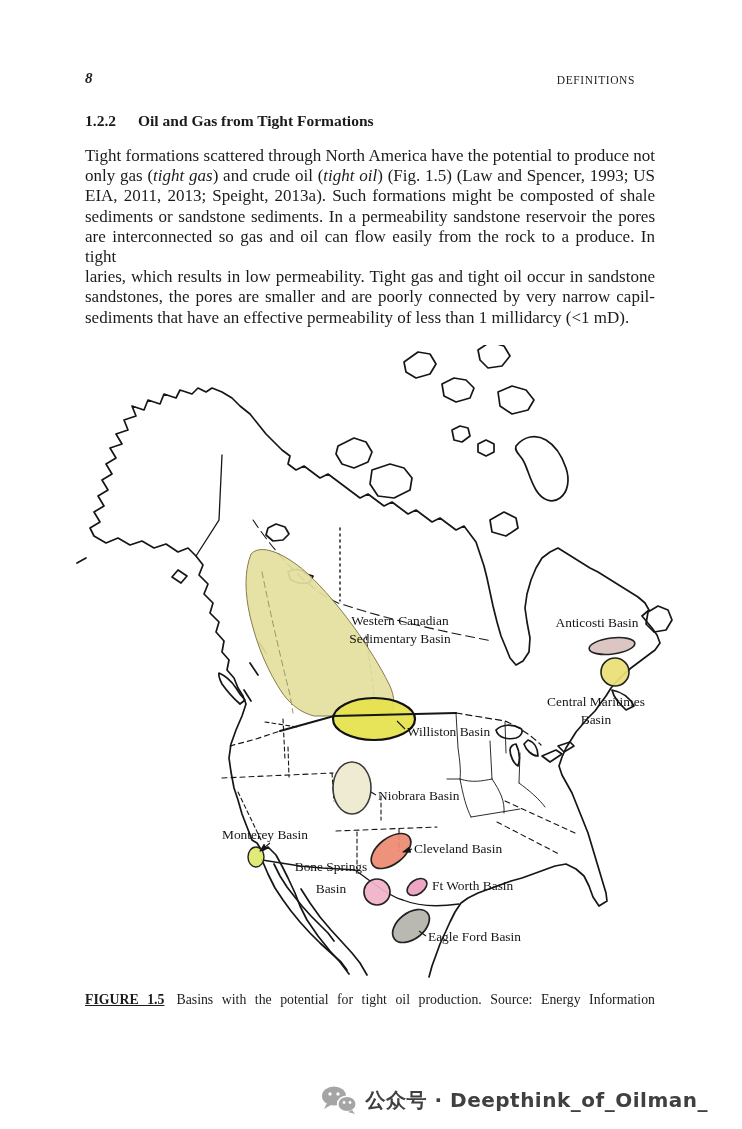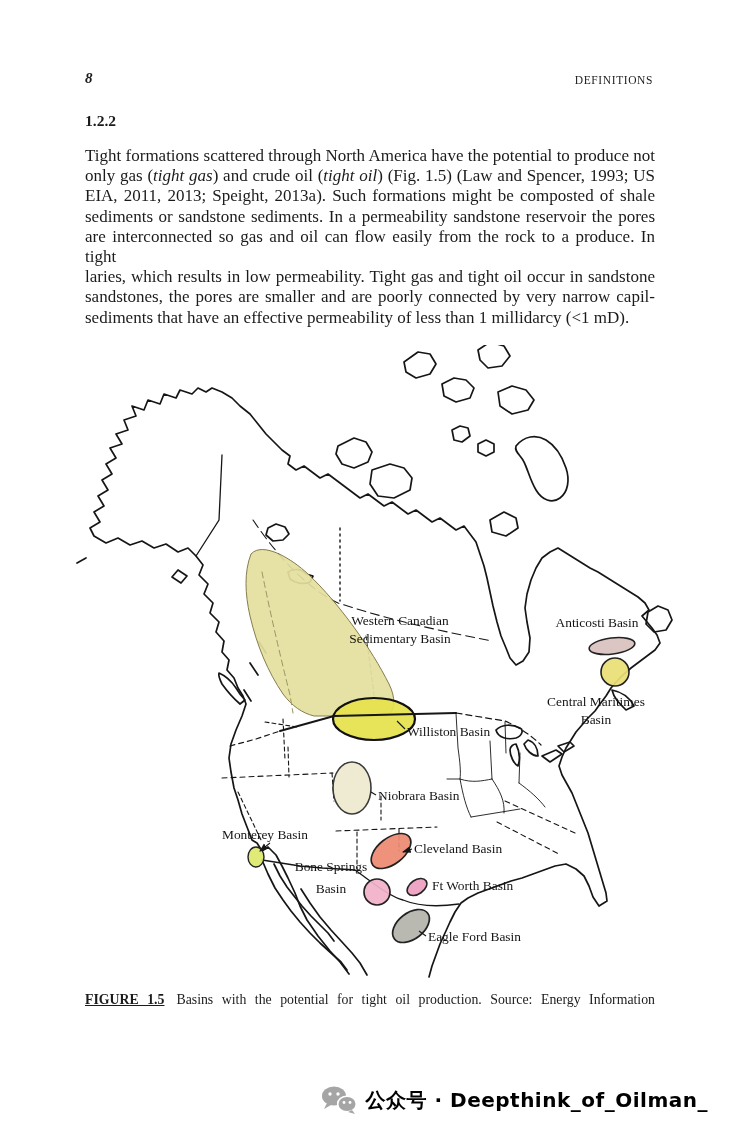--- a/index.html
+++ b/index.html
@@ -1,21 +1,21 @@
 <!DOCTYPE html>
 <html><head>
 <meta charset="utf-8">
 <style>
   html,body{margin:0;padding:0;background:#ffffff;}
   #page{position:relative;width:742px;height:1129px;background:#ffffff;overflow:hidden;
         font-family:"Liberation Serif","DejaVu Serif",serif;color:#1b1b1b;}
   
   #runhead{position:absolute;left:85px;top:70px;width:570px;height:20px;}
   #page-number{position:absolute;left:0;top:0;font-size:15px;font-weight:bold;font-style:italic;}
-  #running-title{position:absolute;right:2px;top:4px;font-size:11.5px;letter-spacing:0.6px;}
+  #running-title{position:absolute;right:20px;top:4px;font-size:11.5px;letter-spacing:0.6px;}
   
   #heading{position:absolute;left:85px;top:112px;width:570px;font-size:15.5px;font-weight:bold;display:flex;}
   #heading .hnum{margin-right:22px;}
   
   #body-par{position:absolute;left:85px;top:146px;width:570px;font-size:17px;line-height:20.2px;}
   .pline{text-align:justify;text-align-last:justify;white-space:normal;}
   .pline.last{text-align:left;text-align-last:left;}
   .pline .it{font-style:italic;}
   
   #caption{position:absolute;left:85px;top:990px;width:570px;font-size:13.8px;line-height:20px;}
@@ -33,20 +33,21 @@
 
 <div id="page">
 
   <div id="runhead">
     <span id="page-number">8</span>
     <span id="running-title">DEFINITIONS</span>
   </div>
 
   <div id="heading">
     <span class="hnum">1.2.2</span>
+    <span>Oil and Gas from Tight Formations</span>
   </div>
 
   <div id="body-par">
       <div class="pline"><span>Tight formations scattered through North America have the potential to produce not</span></div>
       <div class="pline"><span>only gas (</span><span class="it">tight gas</span><span>) and crude oil (</span><span class="it">tight oil</span><span>) (Fig. 1.5) (Law and Spencer, 1993; US</span></div>
       <div class="pline"><span>EIA, 2011, 2013; Speight, 2013a). Such formations might be composted of shale</span></div>
       <div class="pline"><span>sediments or sandstone sediments. In a permeability sandstone reservoir the pores</span></div>
       <div class="pline"><span>are interconnected so gas and oil can flow easily from the rock to a produce. In tight</span></div>
       <div class="pline"><span>laries, which results in low permeability. Tight gas and tight oil occur in sandstone</span></div>
       <div class="pline"><span>sandstones, the pores are smaller and are poorly connected by very narrow capil-</span></div>
@@ -194,16 +195,16 @@
     <svg width="36" height="30" viewBox="0 0 36 30">
       <ellipse cx="13" cy="11" rx="12" ry="9.6" fill="#a5a5a5"></ellipse>
       <path d="M6,18 L3,24 L10,20 Z" fill="#a5a5a5"></path>
       <circle cx="9" cy="9" r="1.7" fill="#ffffff"></circle>
       <circle cx="17" cy="9" r="1.7" fill="#ffffff"></circle>
       <ellipse cx="26" cy="19" rx="9.3" ry="7.8" fill="#a5a5a5" stroke="#ffffff" stroke-width="1.6"></ellipse>
       <path d="M31,25 L34,29 L27,27 Z" fill="#a5a5a5"></path>
       <circle cx="23" cy="17.5" r="1.4" fill="#ffffff"></circle>
       <circle cx="29" cy="17.5" r="1.4" fill="#ffffff"></circle>
     </svg>
-    <span id="wm-text" style="color: #000000;">公众号 · Deepthink_of_Oilman_</span>
+    <span id="wm-text" style="color: #404040;">公众号 · Deepthink_of_Oilman_</span>
   </div>
 
 </div>
 
 </body></html>

